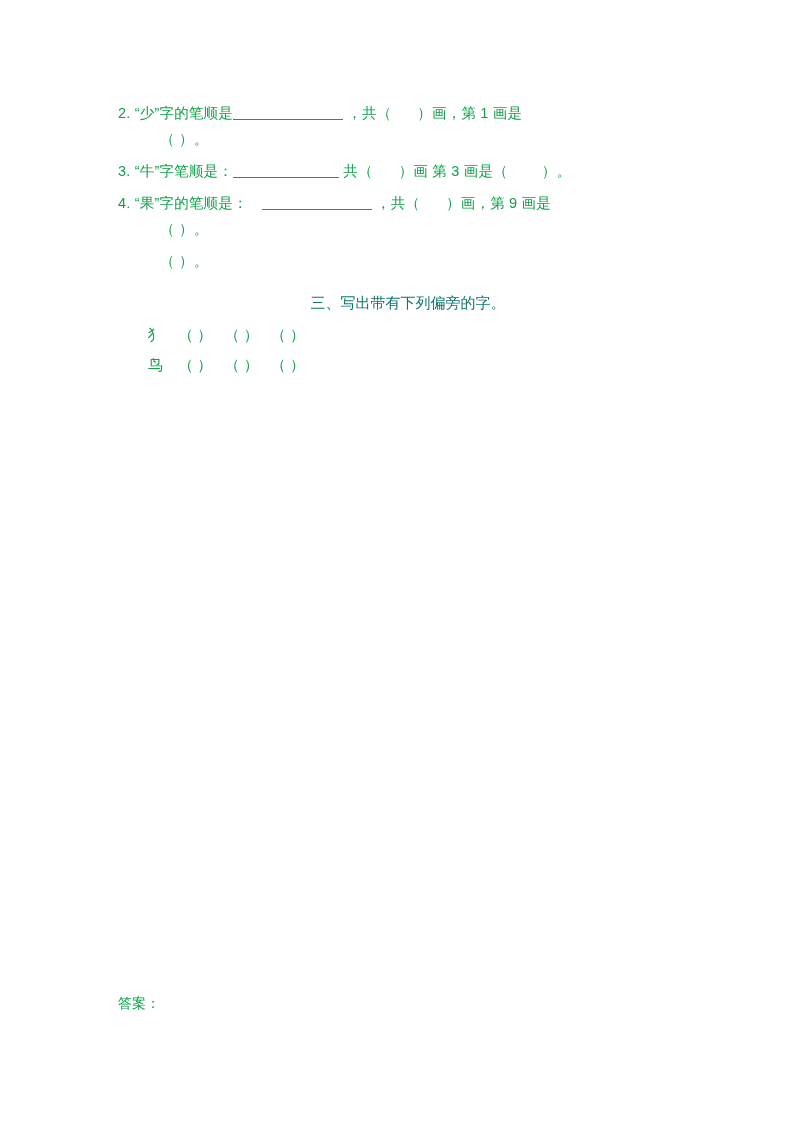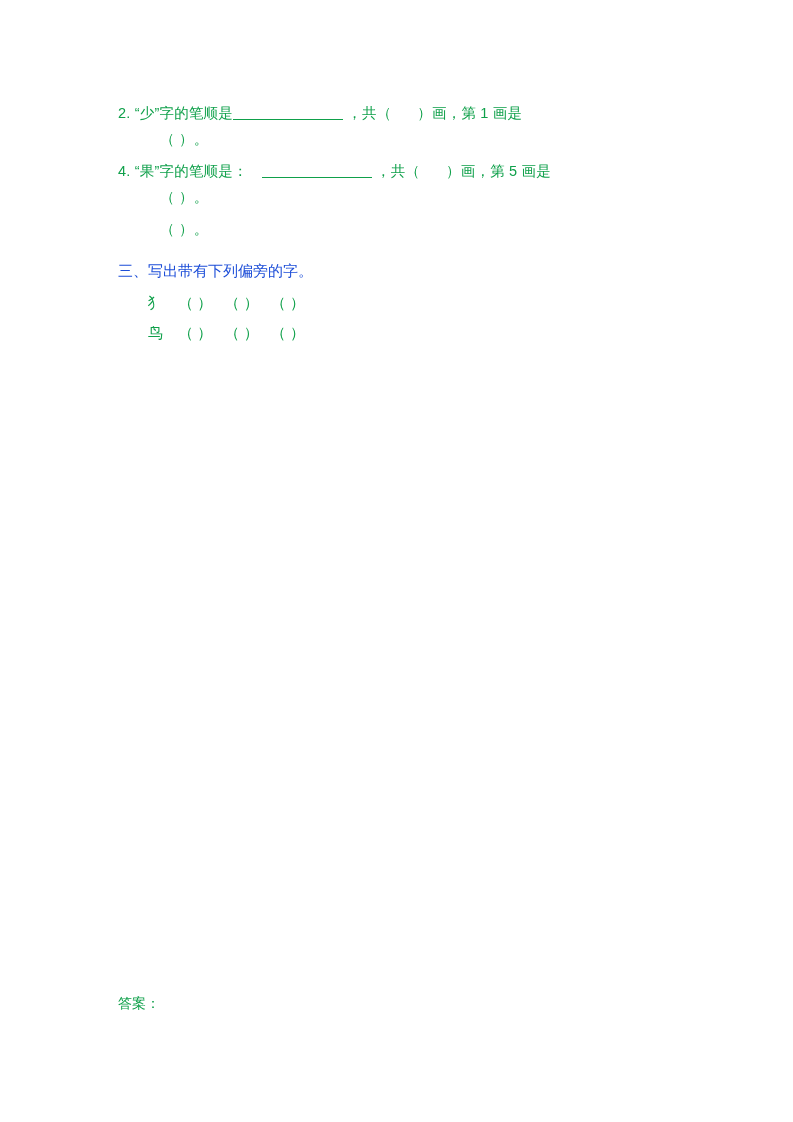--- a/index.html
+++ b/index.html
@@ -53,24 +53,25 @@
     border-bottom: 1px solid #0fa04a;
     width: 106px;
     height: 14px;
     vertical-align: -2px;
   }
   .gap-sm { display: inline-block; width: 26px; }
   .gap-xs { display: inline-block; width: 14px; }
   .gap-md { display: inline-block; width: 34px; }
   .section-head {
     font-size: 15px;
-    color: #1d4ed8;
+    color: #0f766e;
     line-height: 30px;
     margin-top: 14px;
     margin-bottom: 2px;
+    text-align: center;
   }
   .radical-row {
     font-size: 15px;
     color: #0fa04a;
     line-height: 30px;
     padding-left: 30px;
     white-space: nowrap;
   }
   .radical-char {
     display: inline-block;
@@ -98,26 +99,33 @@
 
     <div class="q-block">
       <div class="line">
         <span>2.</span>
         <span>“少”字的笔顺是</span><span class="blank-long"></span>
         <span>，共（</span><span class="gap-sm"></span><span>）画，第 1 画是</span>
       </div>
       <div class="line indent">（             ）。</div>
     </div>
 
+    <div class="q-block">
+      <div class="line">
+        <span>3.</span>
+        <span>“牛”字笔顺是：</span><span class="blank-mid"></span>
+        <span> 共（</span><span class="gap-sm"></span><span>）画  第 3 画是（</span><span class="gap-md"></span><span>）。</span>
+      </div>
+    </div>
 
     <div class="q-block">
       <div class="line">
         <span>4.</span>
         <span>“果”字的笔顺是：</span><span class="gap-xs"></span><span class="blank-long"></span>
-        <span>，共（</span><span class="gap-sm"></span><span>）画，第 5 画是</span>
+        <span>，共（</span><span class="gap-sm"></span><span>）画，第 9 画是</span>
       </div>
       <div class="line indent">（             ）。</div>
     </div>
 
     <div class="q-block">
       <div class="line indent">（             ）。</div>
     </div>
 
     <div class="section-head">三、写出带有下列偏旁的字。</div>
 

